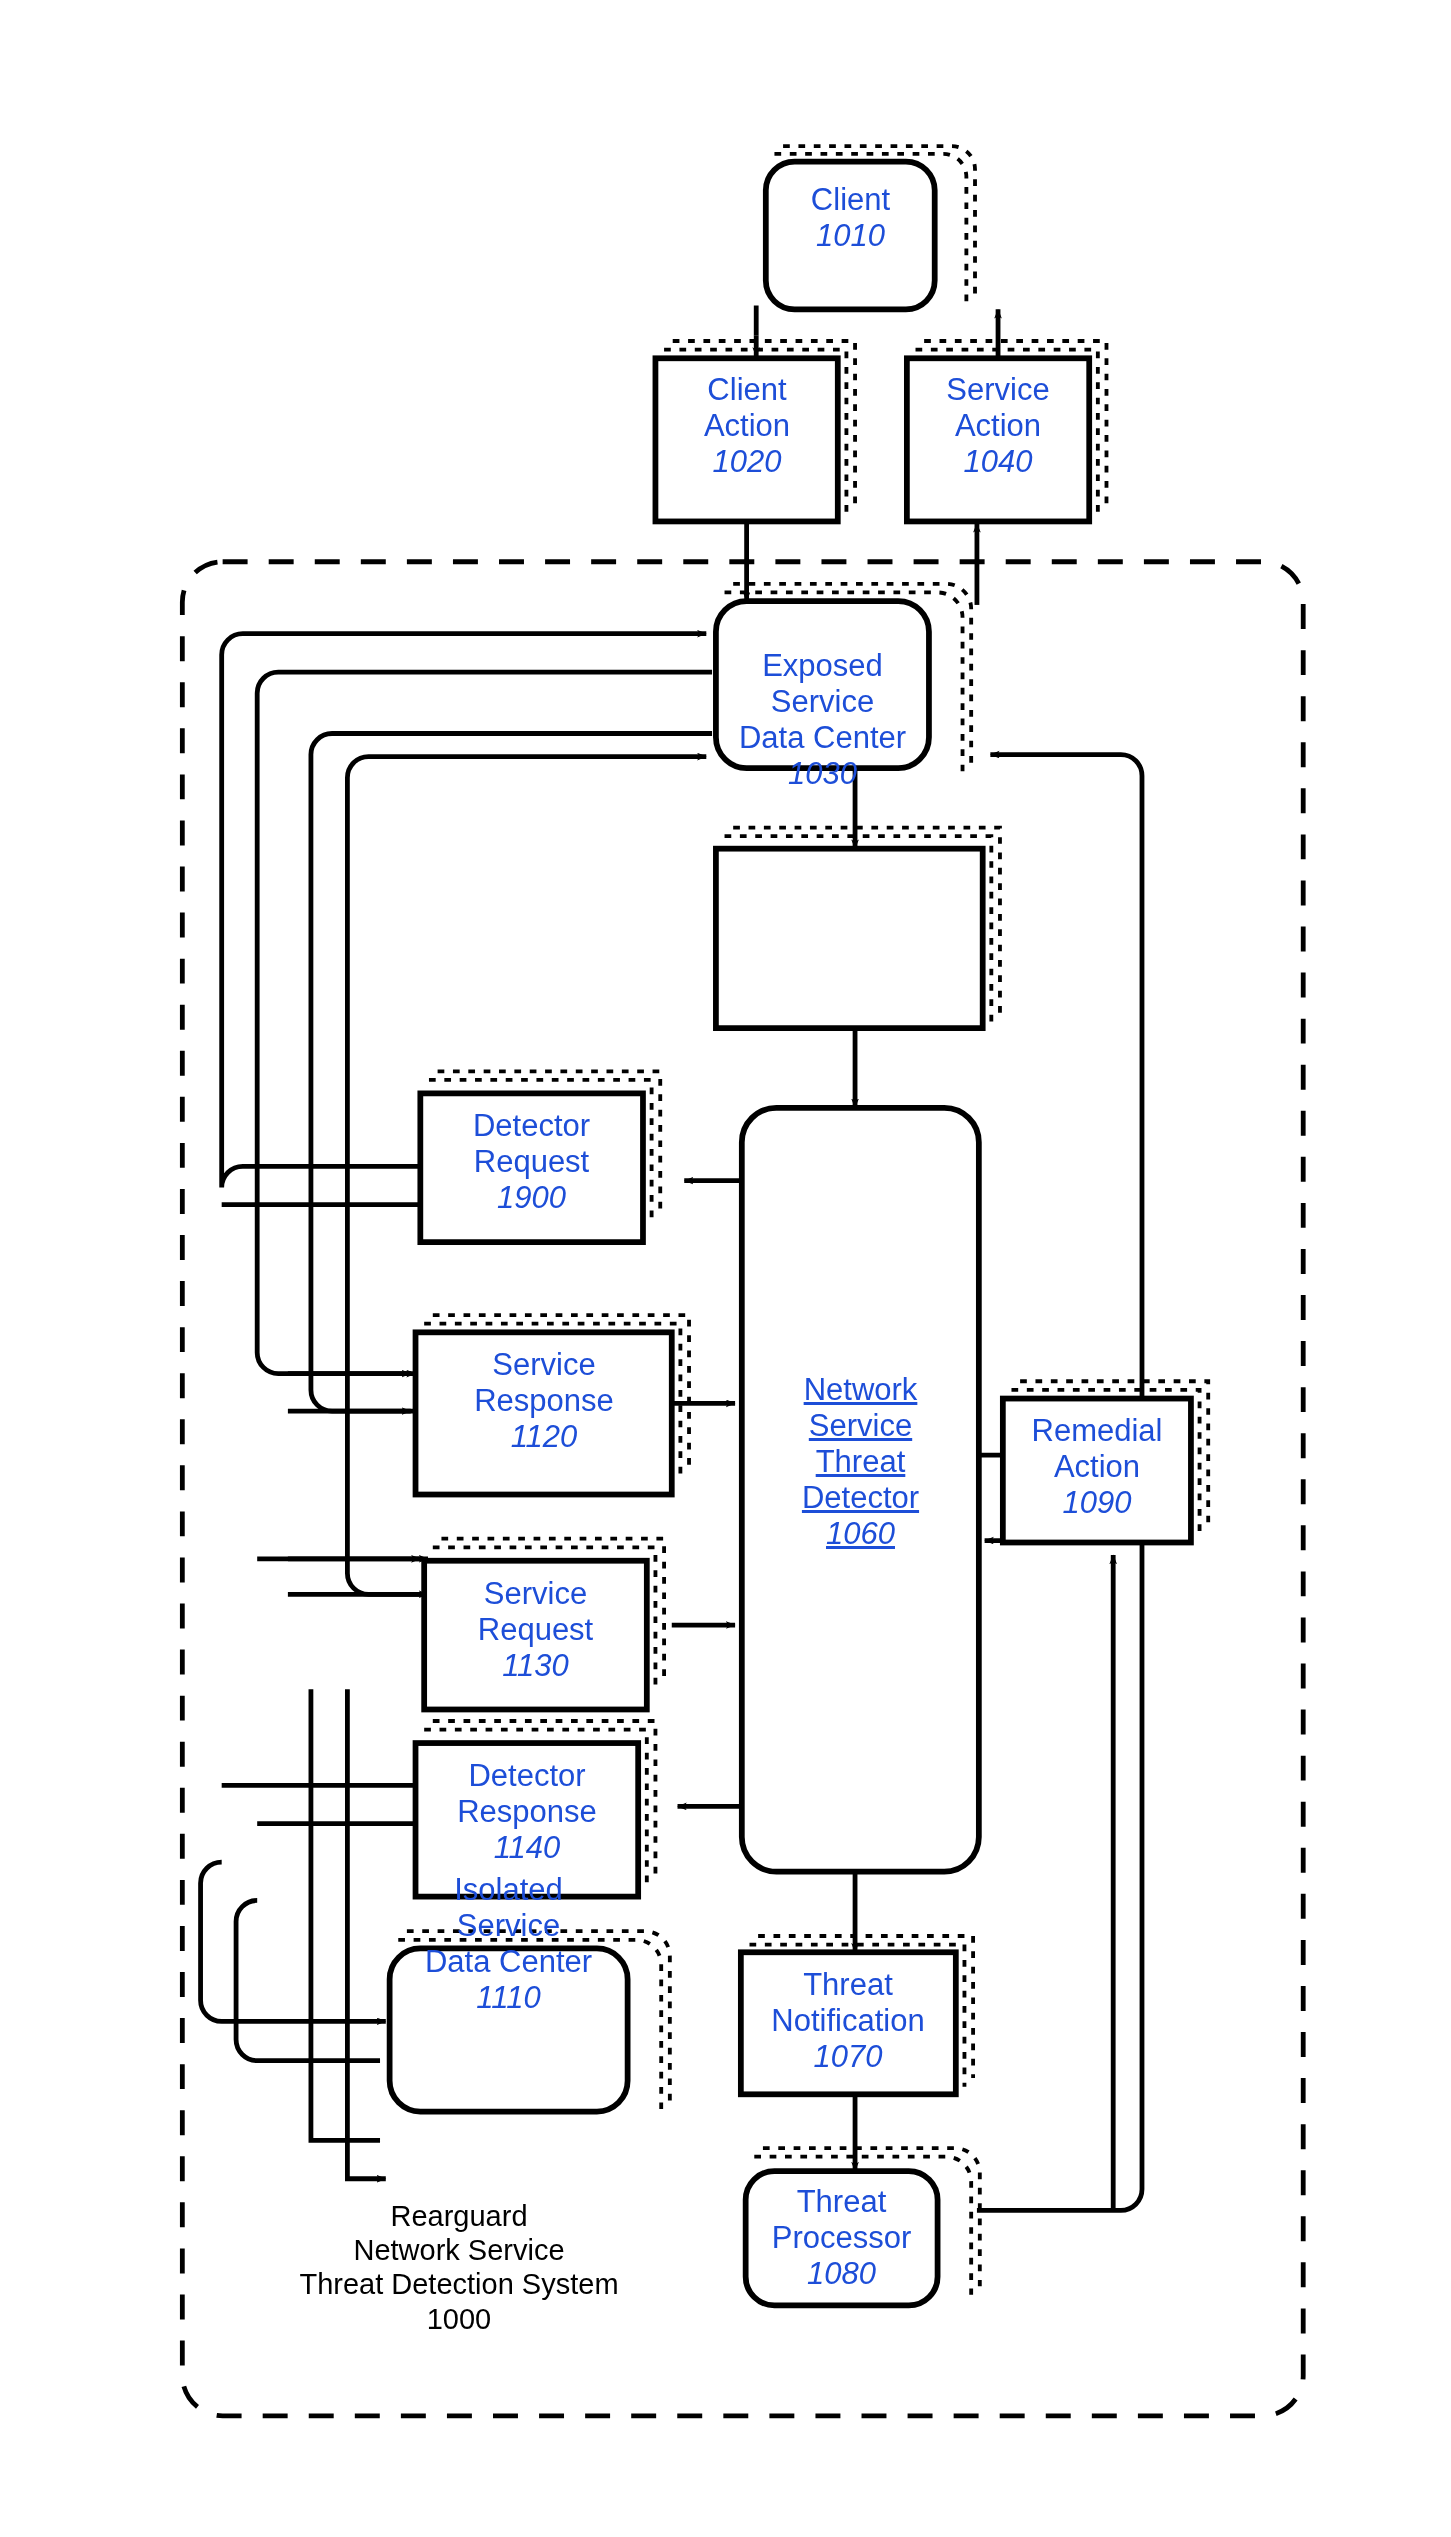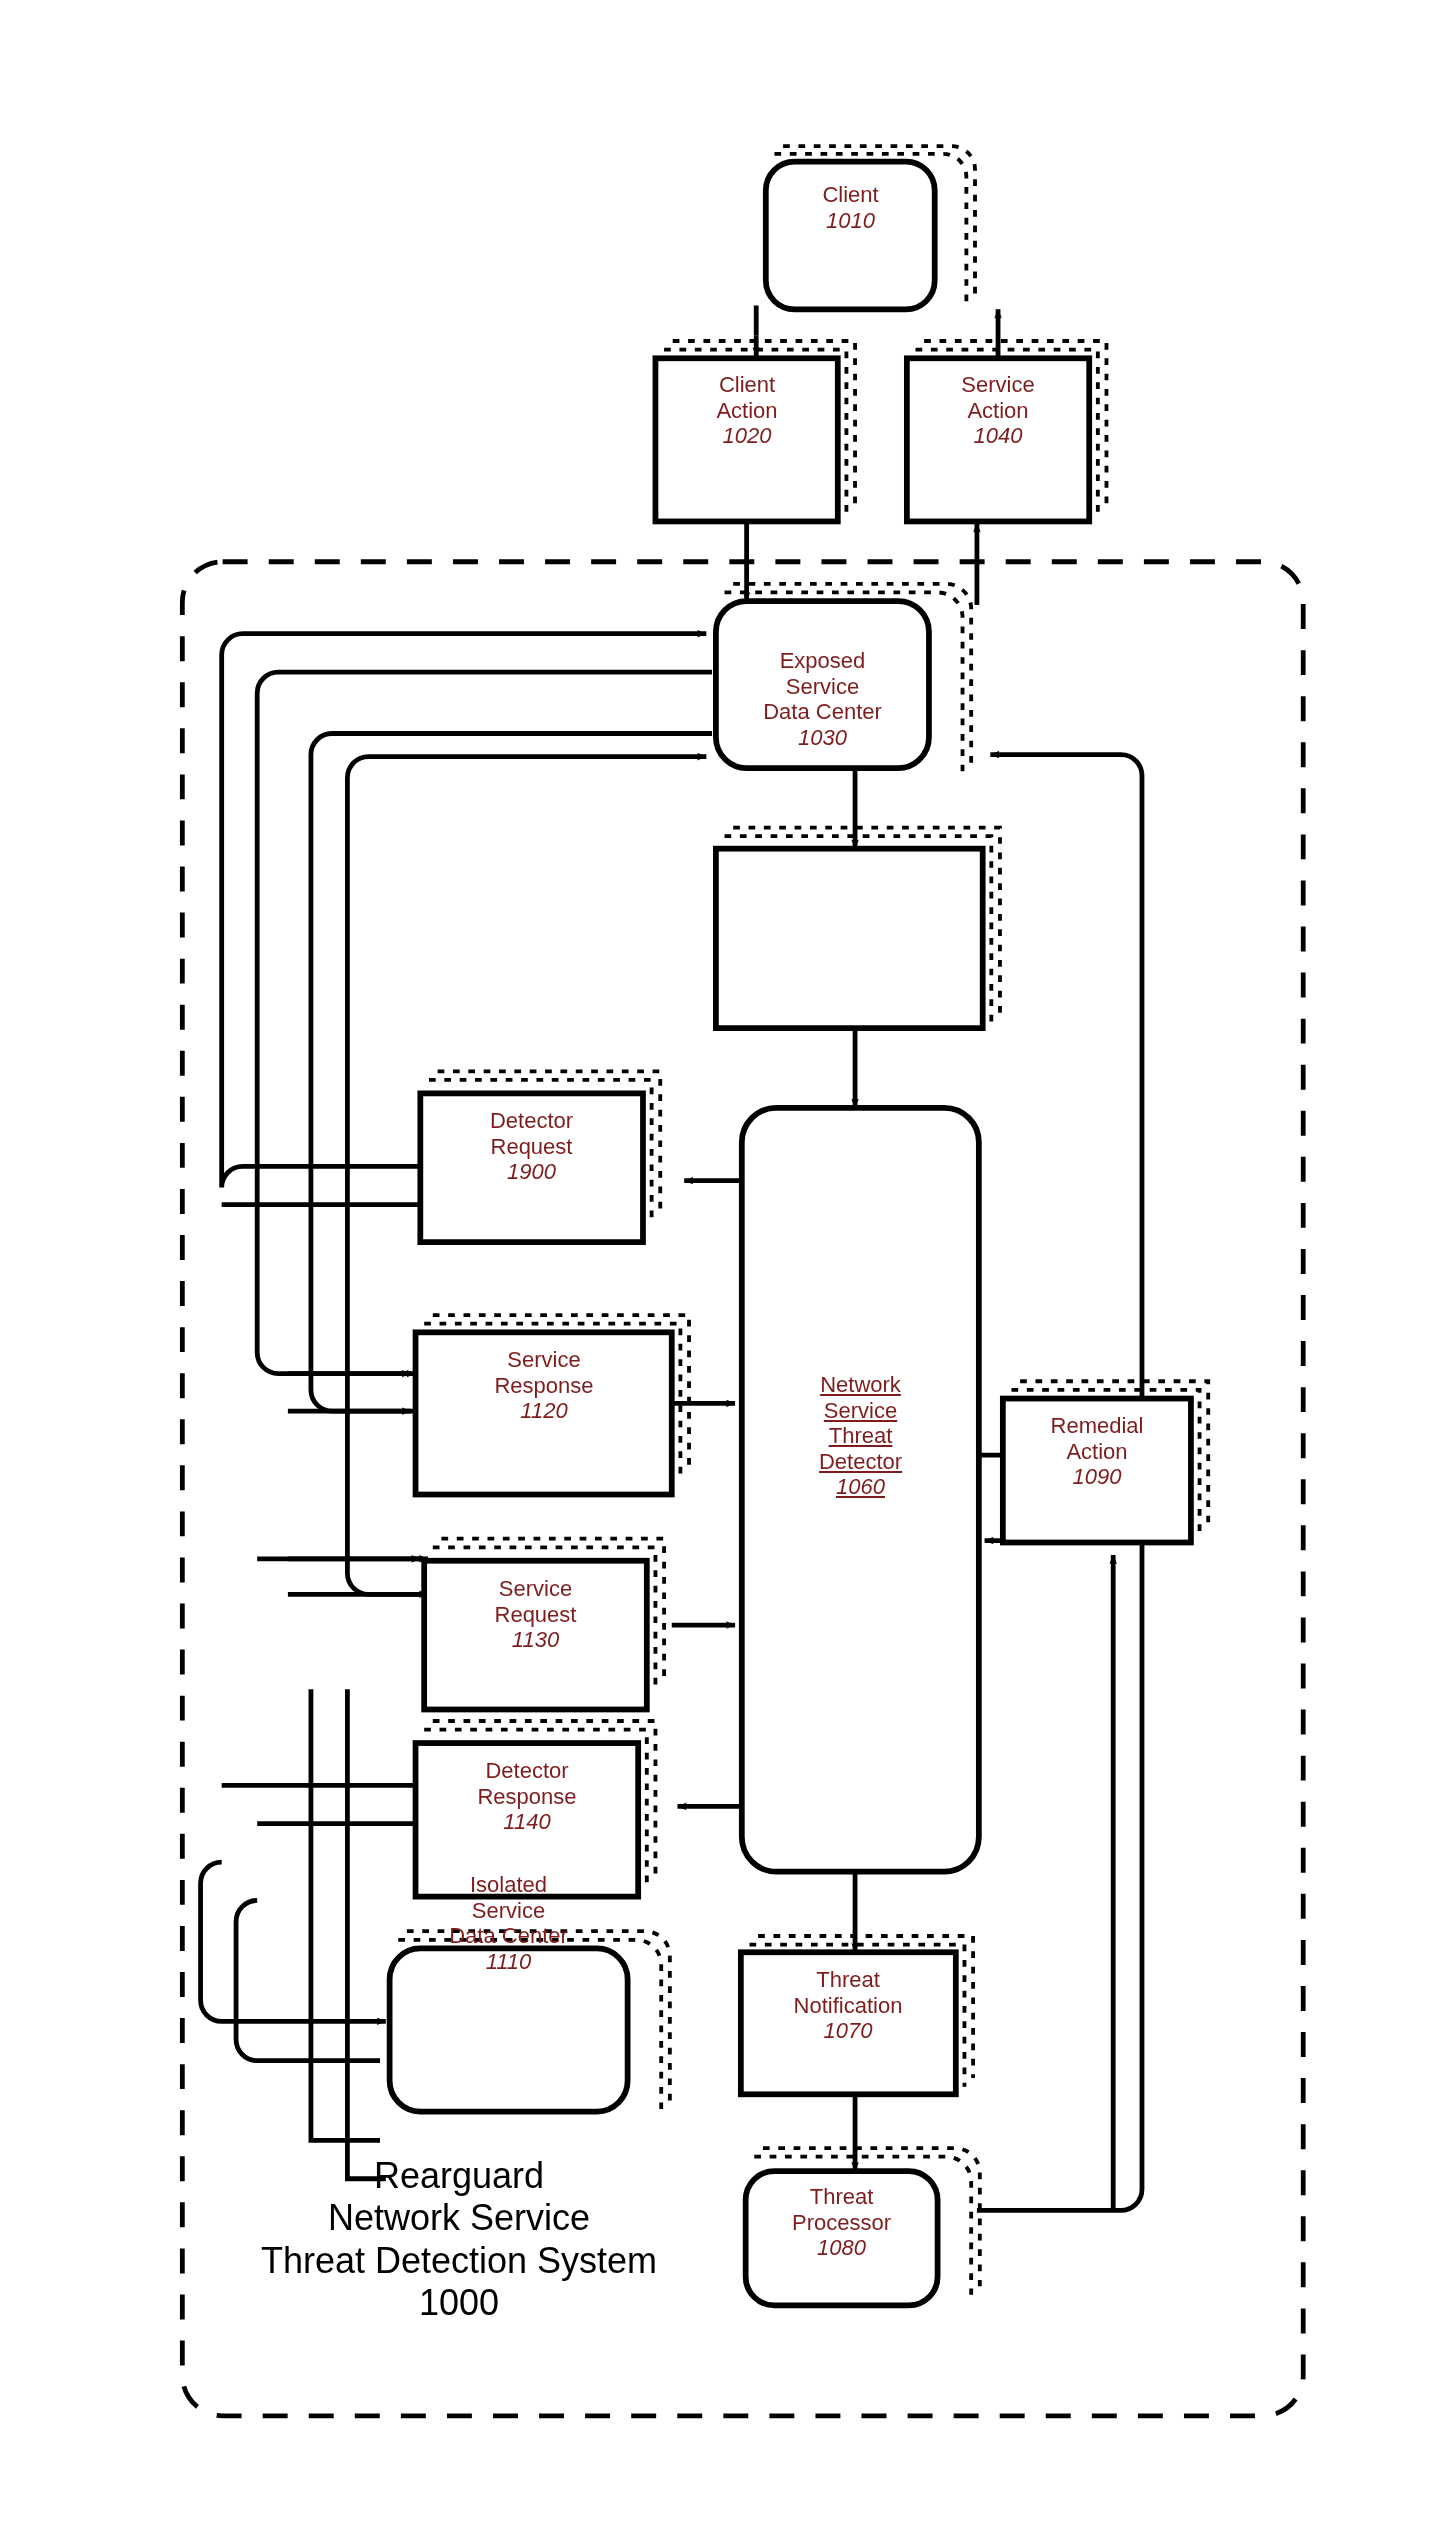--- a/index.html
+++ b/index.html
@@ -1,23 +1,23 @@
 <!DOCTYPE html>
 <html><head>
 <meta charset="utf-8">
 <style>
   html,body{margin:0;padding:0;background:#ffffff;}
   body{width:1451px;height:2538px;position:relative;overflow:hidden;
        font-family:"Liberation Sans",sans-serif;color:#000;}
   #stage{position:absolute;inset:0;}
   svg.layer{position:absolute;left:0;top:0;width:1451px;height:2538px;}
   .nodeText{position:absolute;text-align:center;line-height:1.16;
-            font-size:22px;color:#7f1d1d;pointer-events:none;}
+            font-size:31px;color:#1d4ed8;pointer-events:none;}
   .nodeText .ref{display:block;font-style:italic;}
-  .caption{position:absolute;text-align:center;line-height:1.18;font-size:36px;}
+  .caption{position:absolute;text-align:center;line-height:1.18;font-size:29px;margin-top:44px;}
   .caption .ref{display:block;}
 </style>
 </head>
 <body>
 
 <div id="stage">
 
   <svg class="layer" viewBox="0 0 1512 2644">
     <defs>
       <marker id="ah" markerWidth="12" markerHeight="12" refX="9.6" refY="4" orient="auto" markerUnits="userSpaceOnUse">

